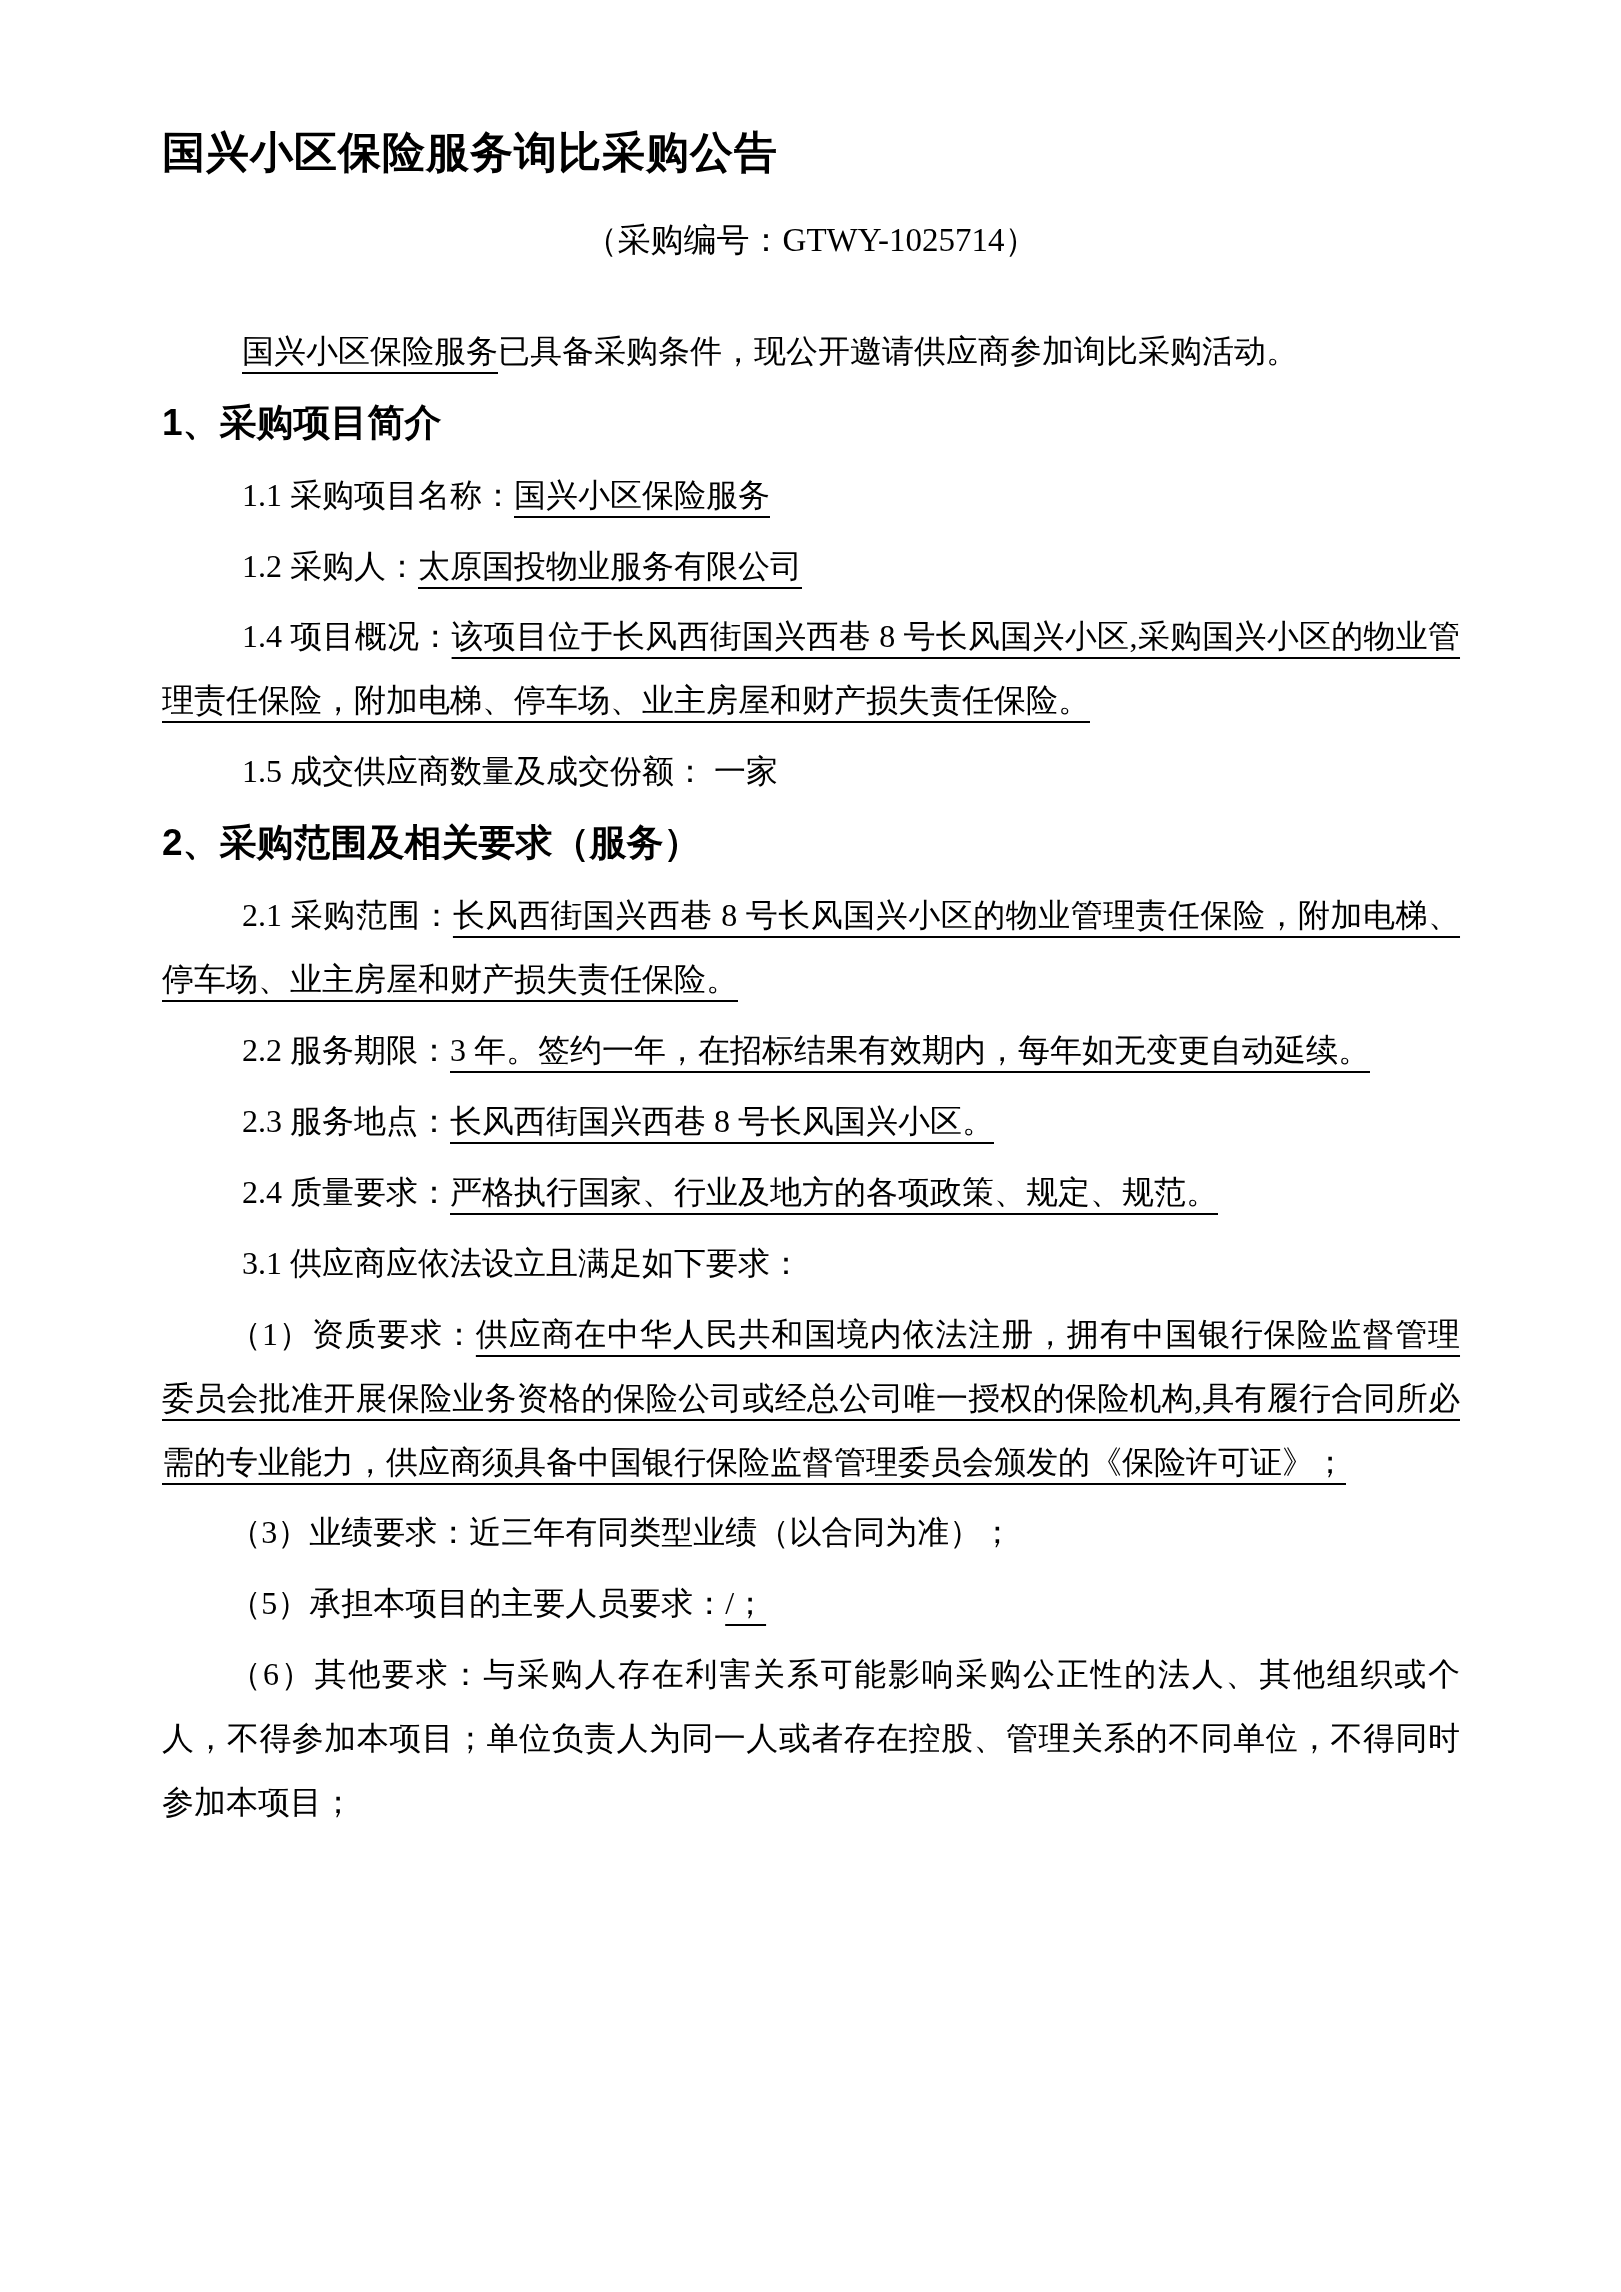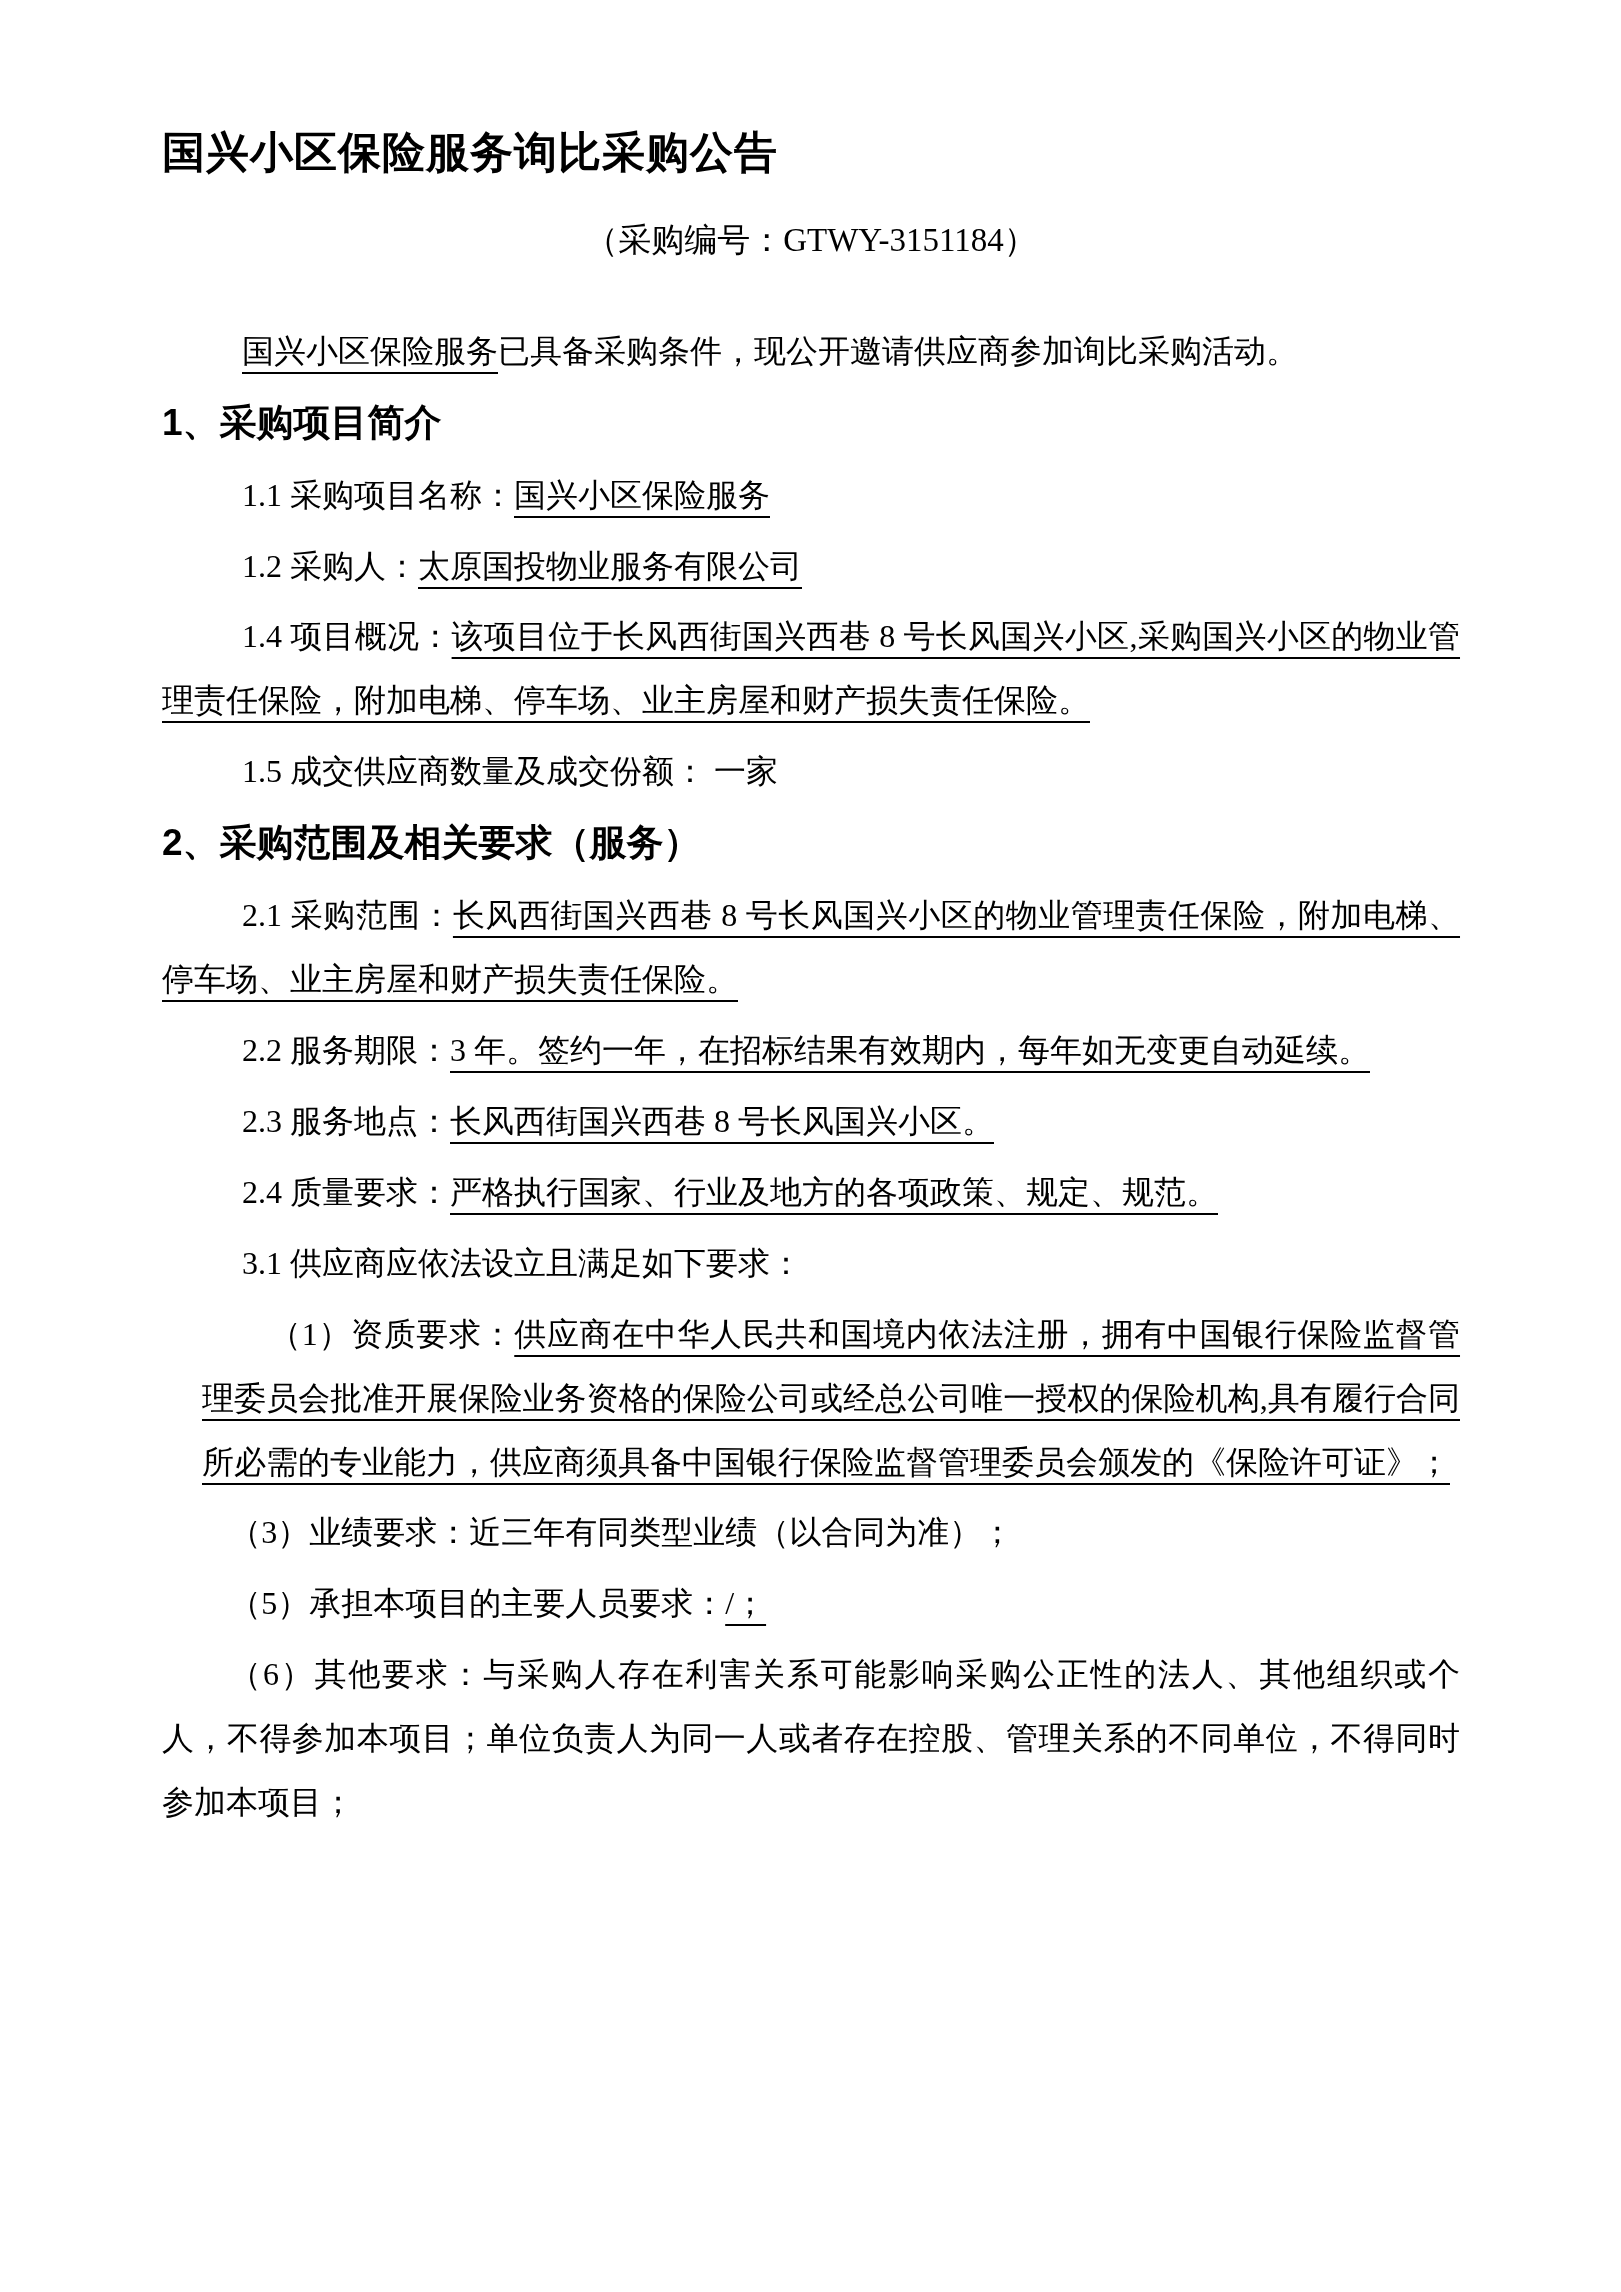--- a/index.html
+++ b/index.html
@@ -52,33 +52,33 @@
     text-decoration: underline;
     text-decoration-thickness: 2px;
     text-underline-offset: 9.8px;
   }
 </style>
 </head>
 <body>
 
 <div class="page">
   <h1 class="doc-title">国兴小区保险服务询比采购公告</h1>
-  <div class="doc-subtitle">（采购编号：GTWY-3151184）</div>
+  <div class="doc-subtitle">（采购编号：GTWY-1025714）</div>
   <main>
       <p class="body-para" style="text-indent: 2.5em;"><span class="u">国兴小区保险服务</span><span>已具备采购条件，现公开邀请供应商参加询比采购活动。</span></p>
       <h2 class="sec" style="text-indent: 0em;"><span>1、采购项目简介</span></h2>
       <p class="body-para" style="text-indent: 2.5em;"><span>1.1 采购项目名称：</span><span class="u">国兴小区保险服务</span></p>
       <p class="body-para" style="text-indent: 2.5em;"><span>1.2 采购人：</span><span class="u">太原国投物业服务有限公司</span></p>
       <p class="body-para" style="text-indent: 2.5em;"><span>1.4 项目概况：</span><span class="u">该项目位于长风西街国兴西巷 8 号长风国兴小区,采购国兴小区的物业管理责任保险，附加电梯、停车场、业主房屋和财产损失责任保险。</span></p>
       <p class="body-para" style="text-indent: 2.5em;"><span>1.5 成交供应商数量及成交份额： 一家</span></p>
       <h2 class="sec" style="text-indent: 0em;"><span>2、采购范围及相关要求（服务）</span></h2>
       <p class="body-para" style="text-indent: 2.5em;"><span>2.1 采购范围：</span><span class="u">长风西街国兴西巷 8 号长风国兴小区的物业管理责任保险，附加电梯、停车场、业主房屋和财产损失责任保险。</span></p>
       <p class="body-para" style="text-indent: 2.5em;"><span>2.2 服务期限：</span><span class="u">3 年。签约一年，在招标结果有效期内，每年如无变更自动延续。</span></p>
       <p class="body-para" style="text-indent: 2.5em;"><span>2.3 服务地点：</span><span class="u">长风西街国兴西巷 8 号长风国兴小区。</span></p>
       <p class="body-para" style="text-indent: 2.5em;"><span>2.4 质量要求：</span><span class="u">严格执行国家、行业及地方的各项政策、规定、规范。</span></p>
       <p class="body-para" style="text-indent: 2.5em;"><span>3.1 供应商应依法设立且满足如下要求：</span></p>
-      <p class="body-para" style="text-indent: 2.1em; margin-left: 40px;"><span>（1）资质要求：</span><span class="u">供应商在中华人民共和国境内依法注册，拥有中国银行保险监督管理委员会批准开展保险业务资格的保险公司或经总公司唯一授权的保险机构,具有履行合同所必需的专业能力，供应商须具备中国银行保险监督管理委员会颁发的《保险许可证》；</span></p>
+      <p class="body-para" style="text-indent: 2.1em;"><span>（1）资质要求：</span><span class="u">供应商在中华人民共和国境内依法注册，拥有中国银行保险监督管理委员会批准开展保险业务资格的保险公司或经总公司唯一授权的保险机构,具有履行合同所必需的专业能力，供应商须具备中国银行保险监督管理委员会颁发的《保险许可证》；</span></p>
       <p class="body-para" style="text-indent: 2.1em;"><span>（3）业绩要求：近三年有同类型业绩（以合同为准）；</span></p>
       <p class="body-para" style="text-indent: 2.1em;"><span>（5）承担本项目的主要人员要求：</span><span class="u">/；</span></p>
       <p class="body-para" style="text-indent: 2.1em;"><span>（6）其他要求：与采购人存在利害关系可能影响采购公正性的法人、其他组织或个人，不得参加本项目；单位负责人为同一人或者存在控股、管理关系的不同单位，不得同时参加本项目；</span></p>
     </main>
 </div>
 
 
 </body></html>

